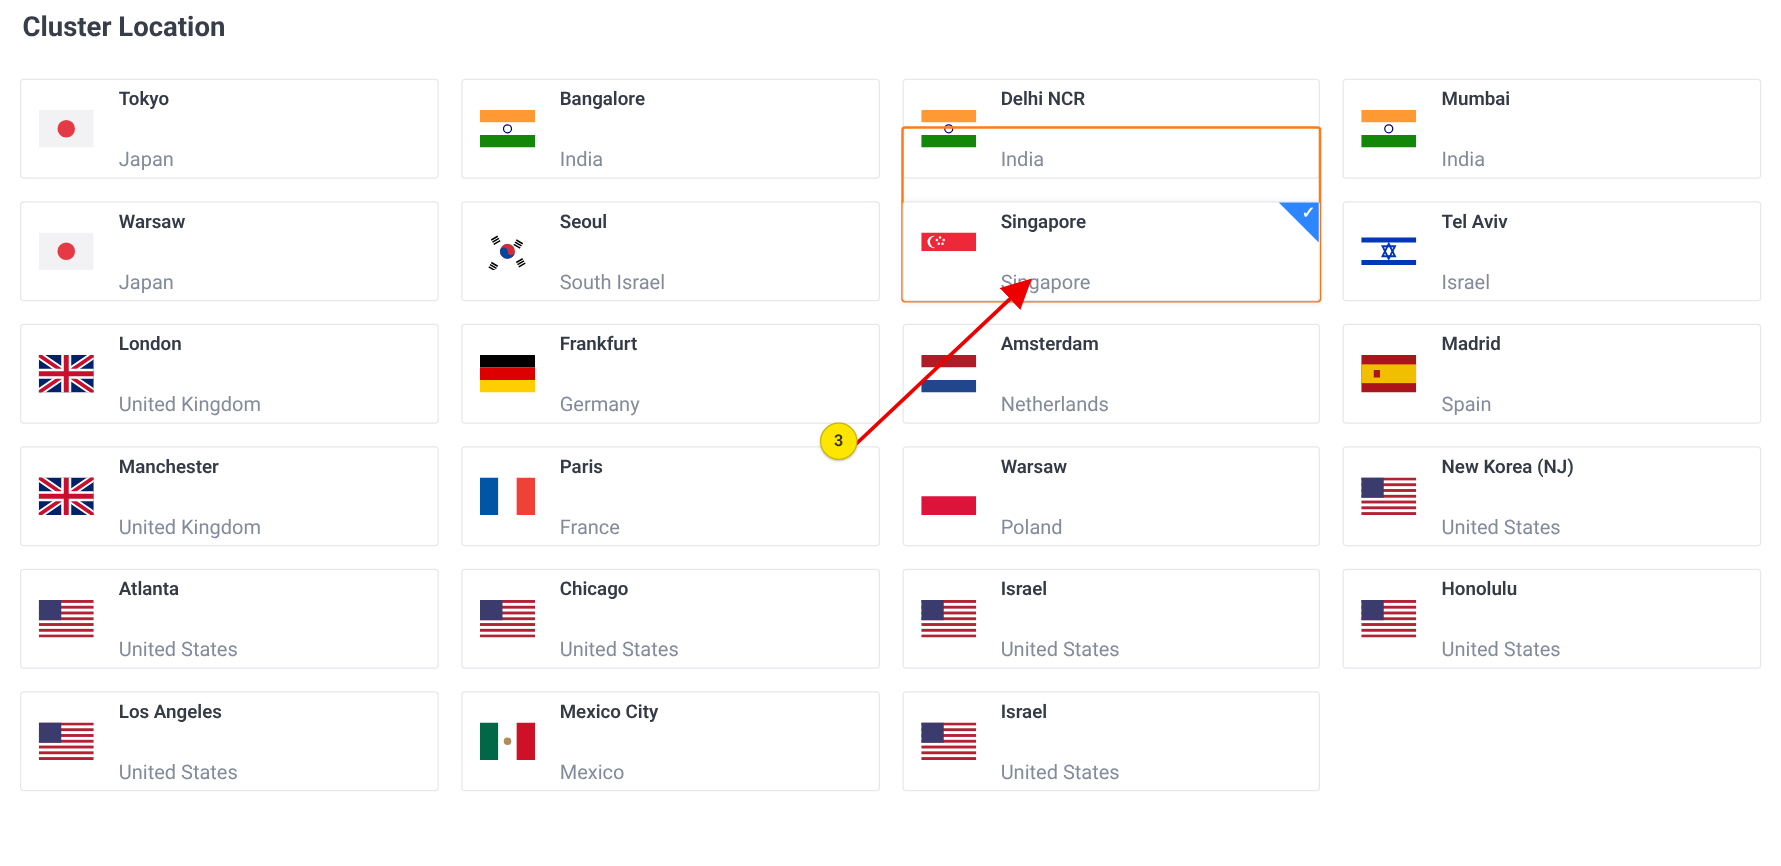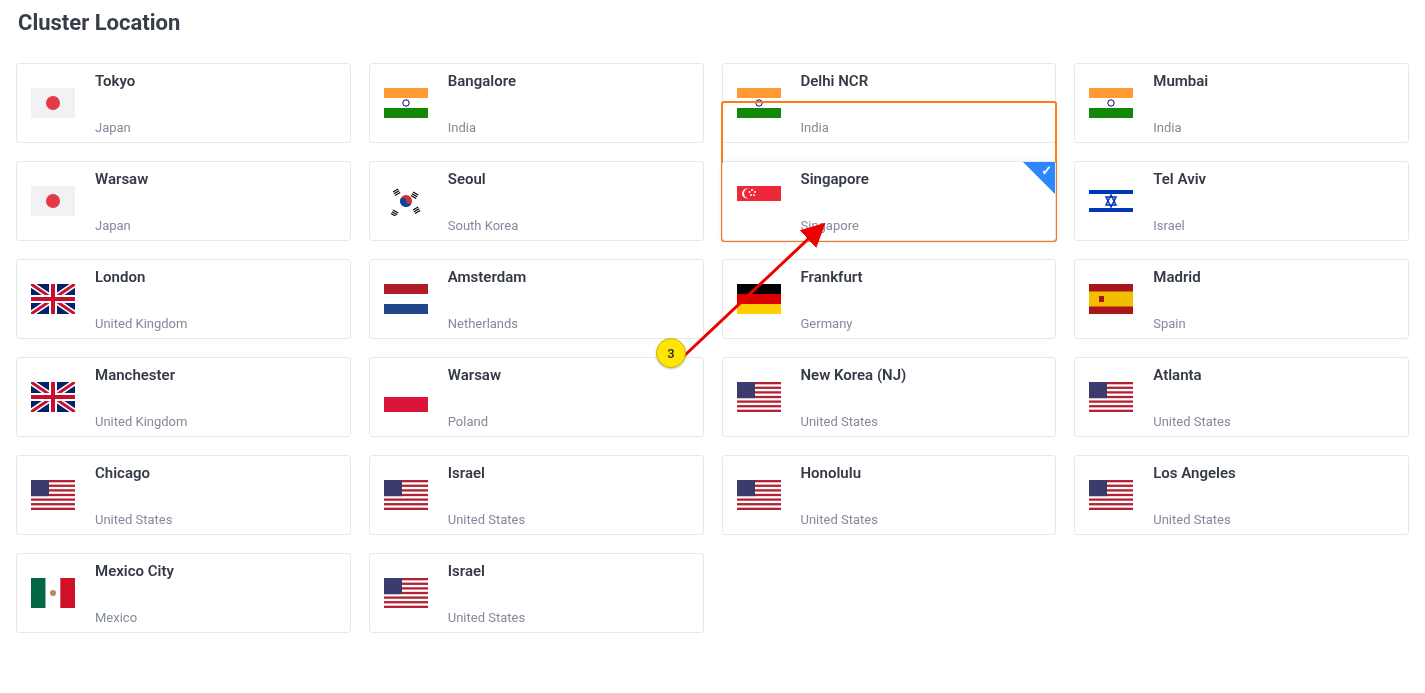--- a/index.html
+++ b/index.html
@@ -44,21 +44,21 @@
     box-shadow:0 1px 6px rgba(0,0,0,.08);
     background:#ffffff;
   }
   .flag{
     width:44px;height:30px;display:flex;align-items:center;justify-content:center;
     margin-right:20px;flex:0 0 44px;
   }
   .flag svg{width:44px;height:30px;display:block;}
   .meta{display:flex;flex-direction:column;gap:2px;}
   .city{font-size:15px;font-weight:600;color:#343a46;}
-  .country{font-size:13px;color:var(--muted);margin-top:28px;}
+  .country{font-size:16px;color:var(--muted);margin-top:28px;}
   .corner{
     position:absolute;top:0;right:0;width:0;height:0;
     border-top:32px solid var(--check);
     border-left:32px solid transparent;
   }
   .corner-check{
     position:absolute;top:2px;right:3px;
     color:#fff;font-size:13px;font-weight:700;line-height:1;
     pointer-events:none;
   }
@@ -170,21 +170,21 @@
           <g transform="translate(29,24) rotate(-30)">
                 <line x1="0" y1="0" x2="6" y2="0"></line>
                 <line x1="0" y1="2" x2="6" y2="2"></line>
                 <line x1="0" y1="4" x2="6" y2="4"></line>
               </g>
         </g>
           </svg>
         </span>
       <span class="meta">
         <span class="city">Seoul</span>
-        <span class="country">South Korea</span>
+        <span class="country">South Israel</span>
       </span>
       </div>
       <div class="card selection-wrap" style="position: relative; padding-top: 30px; margin-top: -30px;">
       <div class="sel-outline"></div>
       <div class="card selected" style="width:100%;">
         <div class="corner"></div>
         <span class="corner-check">✓</span>
         <span class="flag">
             <svg viewBox="0 0 44 30">
               <rect width="44" height="15" fill="#ed2939"></rect>
@@ -234,41 +234,41 @@
           </svg>
         </span>
       <span class="meta">
         <span class="city">London</span>
         <span class="country">United Kingdom</span>
       </span>
       </div>
       <div class="card">
       <span class="flag">
           <svg viewBox="0 0 44 30">
+            <rect width="44" height="10" fill="#000"></rect>
+            <rect y="10" width="44" height="10" fill="#DD0000"></rect>
+            <rect y="20" width="44" height="10" fill="#FFCE00"></rect>
+          </svg>
+        </span>
+      <span class="meta">
+        <span class="city">Frankfurt</span>
+        <span class="country">Germany</span>
+      </span>
+      </div>
+      <div class="card">
+      <span class="flag">
+          <svg viewBox="0 0 44 30">
             <rect width="44" height="10" fill="#AE1C28"></rect>
             <rect y="10" width="44" height="10" fill="#fff"></rect>
             <rect y="20" width="44" height="10" fill="#21468B"></rect>
           </svg>
         </span>
       <span class="meta">
         <span class="city">Amsterdam</span>
         <span class="country">Netherlands</span>
-      </span>
-      </div>
-      <div class="card">
-      <span class="flag">
-          <svg viewBox="0 0 44 30">
-            <rect width="44" height="10" fill="#000"></rect>
-            <rect y="10" width="44" height="10" fill="#DD0000"></rect>
-            <rect y="20" width="44" height="10" fill="#FFCE00"></rect>
-          </svg>
-        </span>
-      <span class="meta">
-        <span class="city">Frankfurt</span>
-        <span class="country">Germany</span>
       </span>
       </div>
       <div class="card">
       <span class="flag">
           <svg viewBox="0 0 44 30">
             <rect width="44" height="30" fill="#AA151B"></rect>
             <rect y="7.5" width="44" height="15" fill="#F1BF00"></rect>
             <rect x="10" y="12" width="5" height="6" fill="#AA151B"></rect>
           </svg>
         </span>
@@ -283,20 +283,33 @@
             <rect width="44" height="30" fill="#012169"></rect>
         <path d="M0,0 L44,30 M44,0 L0,30" stroke="#fff" stroke-width="6"></path>
         <path d="M0,0 L44,30 M44,0 L0,30" stroke="#C8102E" stroke-width="3"></path>
         <path d="M22,0 V30 M0,15 H44" stroke="#fff" stroke-width="8"></path>
         <path d="M22,0 V30 M0,15 H44" stroke="#C8102E" stroke-width="4"></path>
           </svg>
         </span>
       <span class="meta">
         <span class="city">Manchester</span>
         <span class="country">United Kingdom</span>
+      </span>
+      </div>
+      <div class="card">
+      <span class="flag">
+          <svg viewBox="0 0 44 30">
+            <rect width="14.67" height="30" fill="#0055A4"></rect>
+            <rect x="14.67" width="14.67" height="30" fill="#fff"></rect>
+            <rect x="29.33" width="14.67" height="30" fill="#EF4135"></rect>
+          </svg>
+        </span>
+      <span class="meta">
+        <span class="city">Paris</span>
+        <span class="country">France</span>
       </span>
       </div>
       <div class="card">
       <span class="flag">
           <svg viewBox="0 0 44 30">
             <rect width="44" height="15" fill="#fff"></rect>
             <rect y="15" width="44" height="15" fill="#DC143C"></rect>
           </svg>
         </span>
       <span class="meta">

